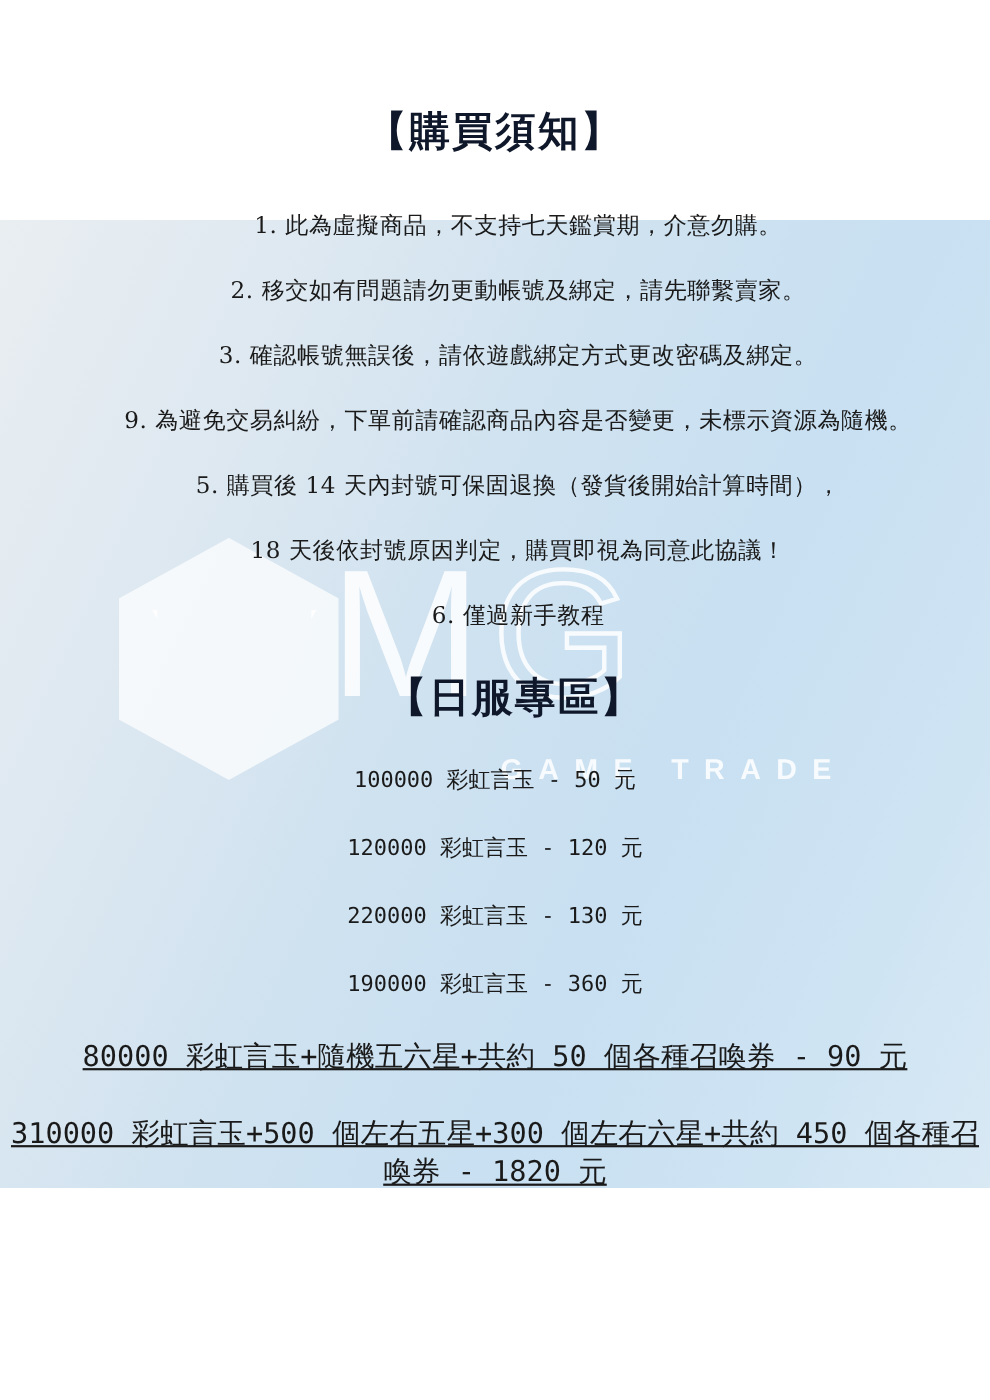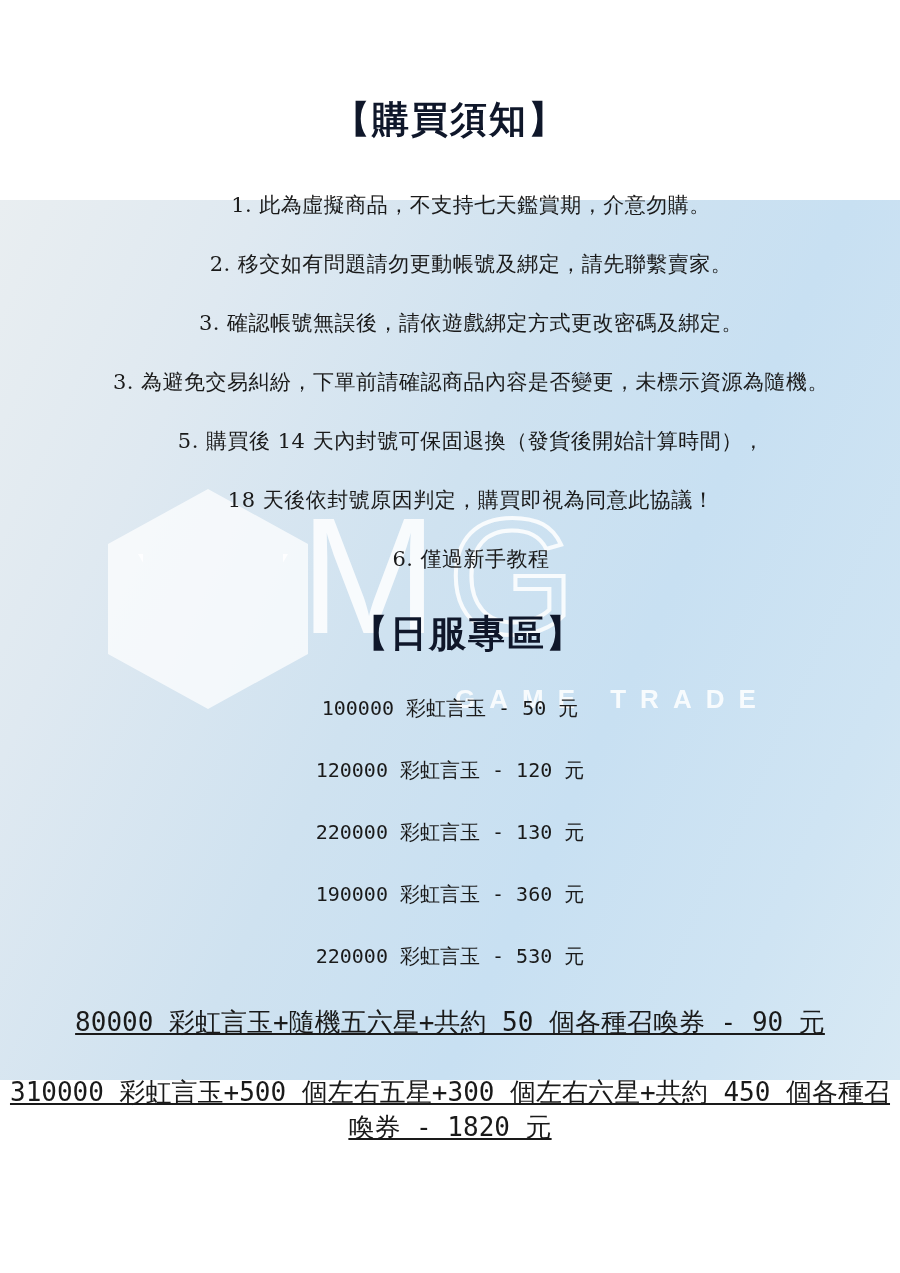--- a/index.html
+++ b/index.html
@@ -132,31 +132,30 @@
 </div>
 
 <div class="content">
 
   <div class="heading" id="heading-notice">【購買須知】</div>
 
   <div class="notice-list">
     <p class="para">1. 此為虛擬商品，不支持七天鑑賞期，介意勿購。</p>
     <p class="para">2. 移交如有問題請勿更動帳號及綁定，請先聯繫賣家。</p>
     <p class="para">3. 確認帳號無誤後，請依遊戲綁定方式更改密碼及綁定。</p>
-    <p class="para">3. 為避免交易糾紛，下單前請確認商品內容是否變更，未標示資源為隨機。</p>
+    <p class="para">9. 為避免交易糾紛，下單前請確認商品內容是否變更，未標示資源為隨機。</p>
     <p class="para">5. 購買後 14 天內封號可保固退換（發貨後開始計算時間），</p>
     <p class="para">18 天後依封號原因判定，購買即視為同意此協議！</p>
     <p class="para">6. 僅過新手教程</p>
   </div>
 
   <div class="heading" id="heading-jp">【日服專區】</div>
 
   <div class="price-list">
     <p class="para">100000 彩虹言玉 - 50 元</p>
     <p class="para">120000 彩虹言玉 - 120 元</p>
     <p class="para">220000 彩虹言玉 - 130 元</p>
     <p class="para">190000 彩虹言玉 - 360 元</p>
-    <p class="para">220000 彩虹言玉 - 530 元</p>
     <p class="para wide">80000 彩虹言玉+隨機五六星+共約 50 個各種召喚券 - 90 元</p>
     <p class="para wide">310000 彩虹言玉+500 個左右五星+300 個左右六星+共約 450 個各種召喚券 - 1820 元</p>
   </div>
 
 </div>
 
 </body></html>

